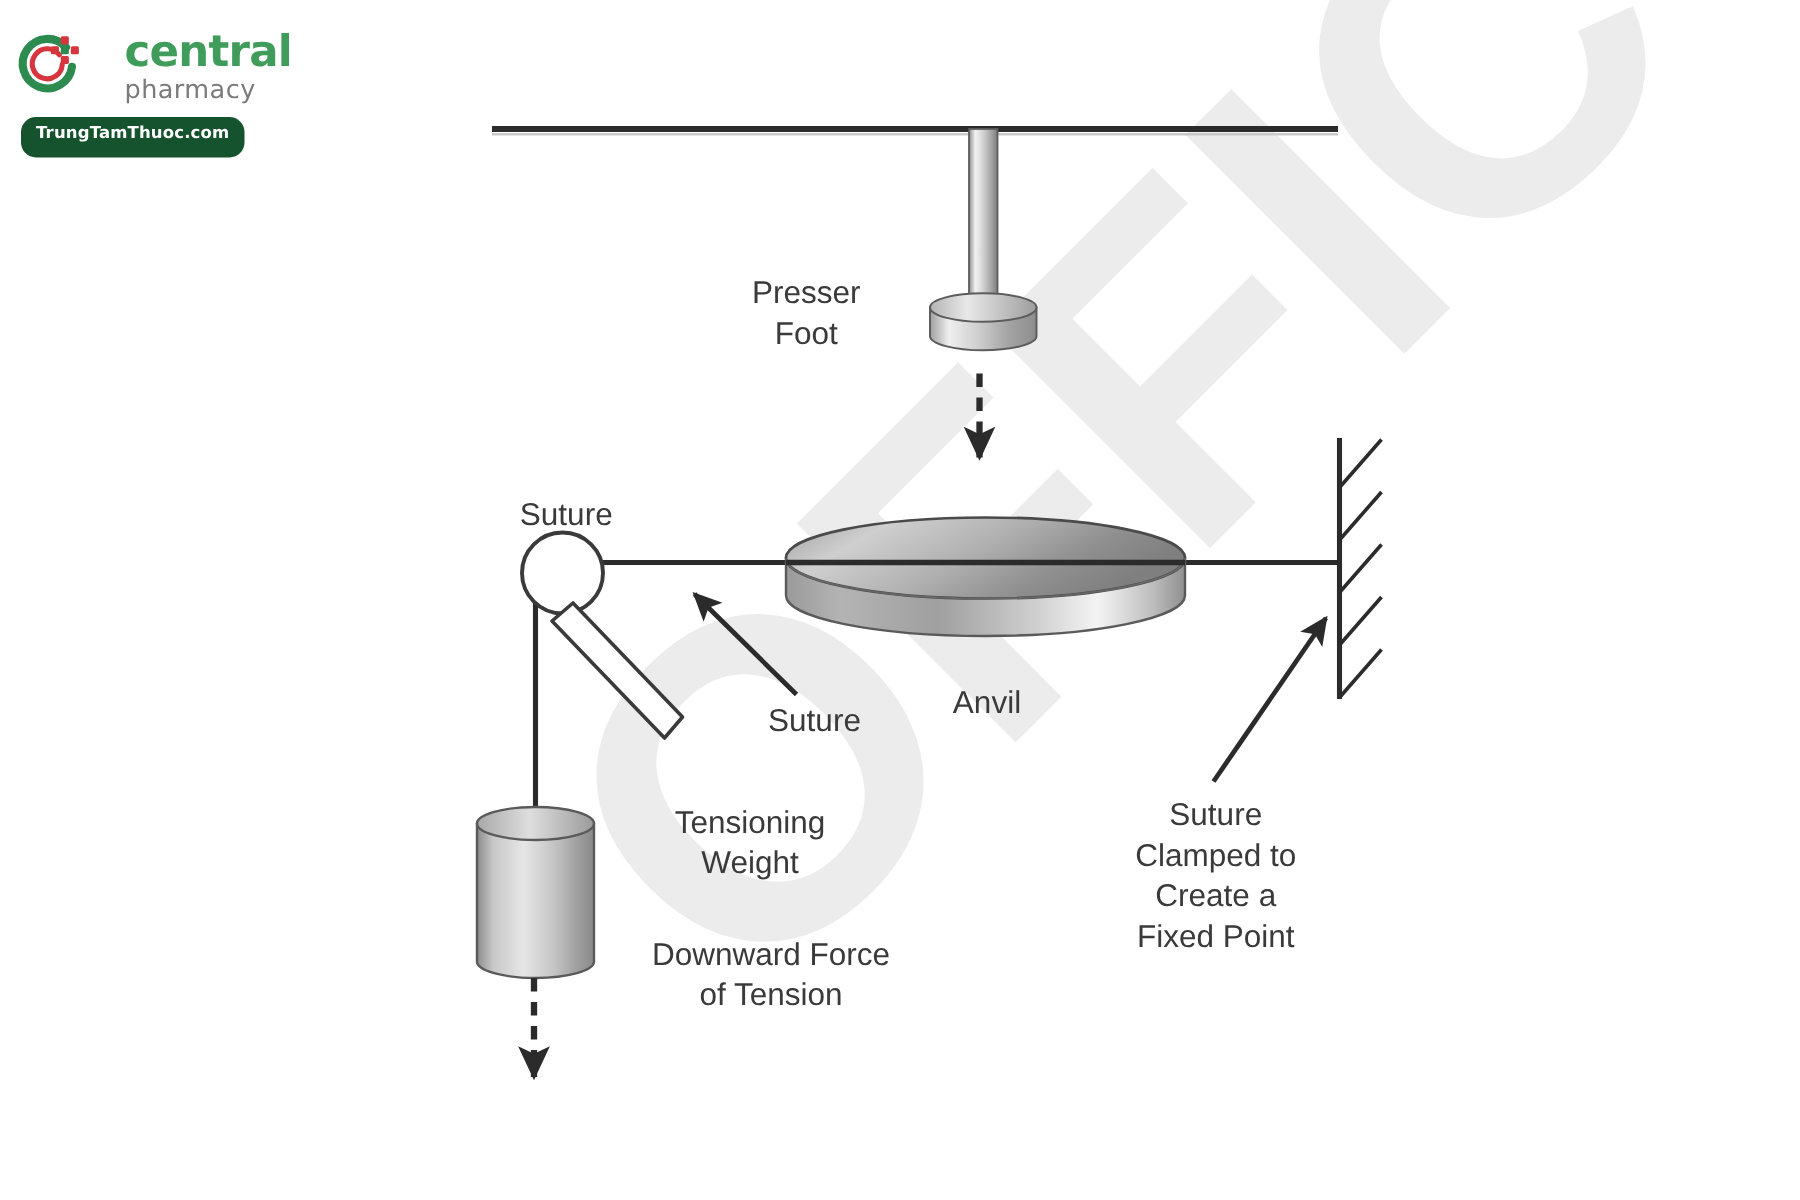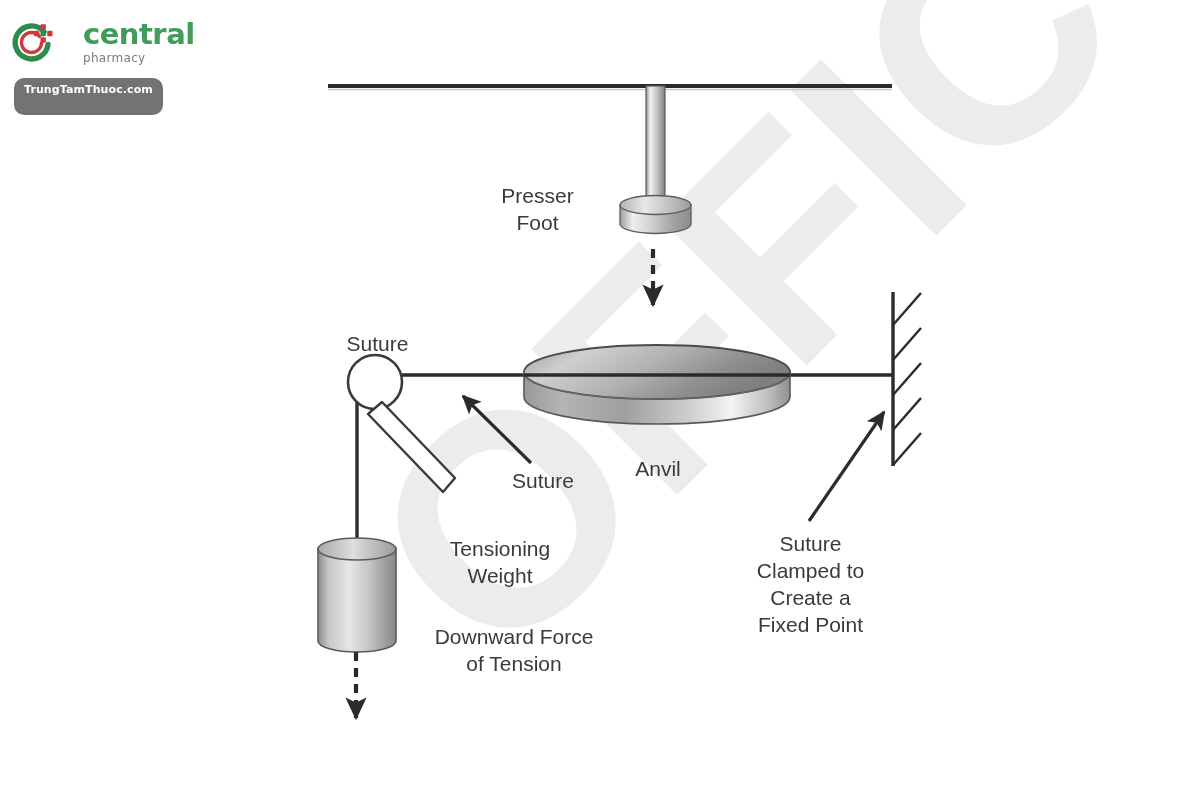--- a/index.html
+++ b/index.html
@@ -40,34 +40,34 @@
     font-family: "DejaVu Sans", sans-serif;
     font-size: 29px;
     font-weight: bold;
     color: #3f9c5a;
     letter-spacing: -0.5px;
     line-height: 1;
     display: block;
   }
   .logo-pharmacy {
     font-family: "DejaVu Sans", sans-serif;
-    font-size: 12px;
+    font-size: 17px;
     color: #7b7b7b;
     letter-spacing: 0.3px;
     line-height: 1;
     display: block;
     margin-top: 3px;
   }
   #logo-badge {
     position: absolute;
     left: 8px;
     top: 62px;
-    background: #737373;
+    background: #14532d;
     border-radius: 10px;
-    padding: 2px 10px 19px 10px;
+    padding: 2px 10px 9px 10px;
     line-height: 1;
   }
   #logo-badge span {
     font-family: "DejaVu Sans", sans-serif;
     font-size: 11px;
     font-weight: bold;
     color: #ffffff;
     letter-spacing: 0.1px;
     white-space: nowrap;
   }

